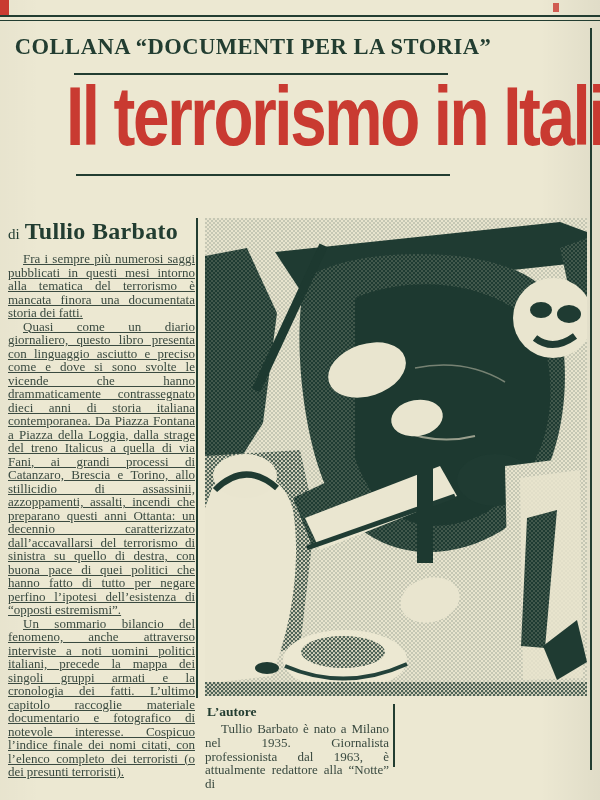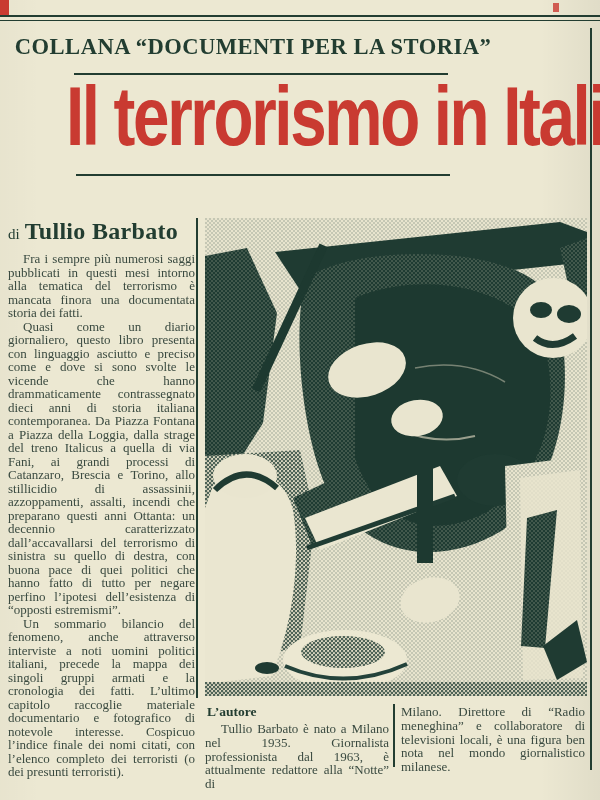--- a/index.html
+++ b/index.html
@@ -37,21 +37,21 @@
   }
   .byline{
     position:absolute;top:218px;left:8px;display:flex;align-items:baseline;color:var(--ink-dark);
   }
   .byline .di{font-size:15px;}
   .byline .name{font-size:24px;font-weight:bold;margin-left:5px;letter-spacing:0.3px;text-align:right;}
   .blurb{
     position:absolute;left:8px;top:252px;width:187px;
     font-size:13px;line-height:13.5px;text-align:justify;
     color:var(--ink-body);
-    hyphens:auto;-webkit-hyphens:auto;word-spacing:-0.3px;
+    hyphens:auto;-webkit-hyphens:auto;word-spacing:-0.3px;text-decoration:underline;
   }
   .blurb p{margin:0;text-indent:15px;}
   .photo-frame{position:absolute;left:205px;top:218px;width:382px;height:478px;}
   .photo-frame svg{display:block;}
   .autore-left{position:absolute;left:205px;top:702px;width:184px;color:var(--ink-body);}
   .autore-left h3{margin:2px;font-size:13.5px;font-weight:bold;color:var(--ink-dark);}
   .autore-left p{margin:1px 0 0 0;font-size:13px;line-height:13.8px;text-align:justify;text-indent:16px;hyphens:auto;-webkit-hyphens:auto;}
   .autore-right{position:absolute;left:401px;top:705px;width:184px;color:var(--ink-body);}
   .autore-right p{margin:0;font-size:13px;line-height:13.8px;text-align:justify;hyphens:auto;-webkit-hyphens:auto;}
 </style>
@@ -154,17 +154,14 @@
       <polygon points="338,428 372,402 382,444 352,462" fill="#1f3b32"></polygon>
       <rect x="0" y="464" width="382" height="14" fill="url(#htM)"></rect>
     </svg>
   </div>
 
   <div class="autore-left">
     <h3>L’autore</h3>
     <p>Tullio Barbato è nato a Milano nel 1935. Giornalista professionista dal 1963, è attualmente redattore alla “Notte” di</p>
   </div>
   <div class="rule" style="left:393px;top:704px;width:2px;height:63px;"></div>
-  <div class="autore-right">
-    <p>Milano. Direttore di “Radio meneghina” e collaboratore di televisioni locali, è una figura ben nota nel mondo giornalistico milanese.</p>
-  </div>
 
 </div>
 
 </body></html>

